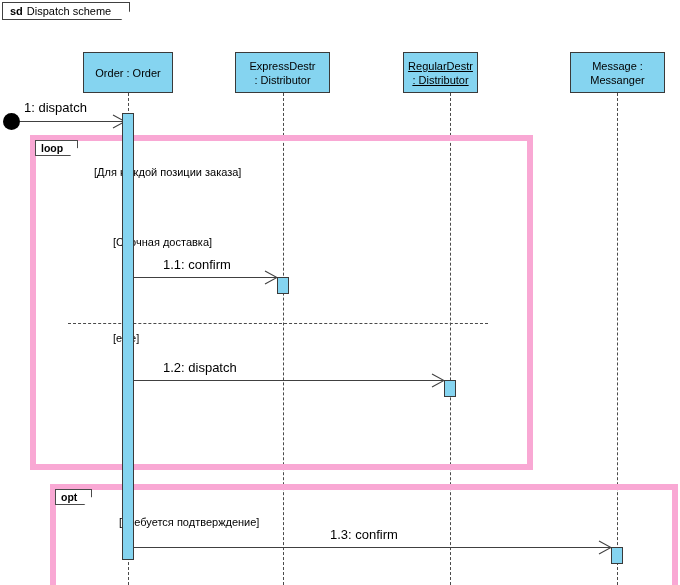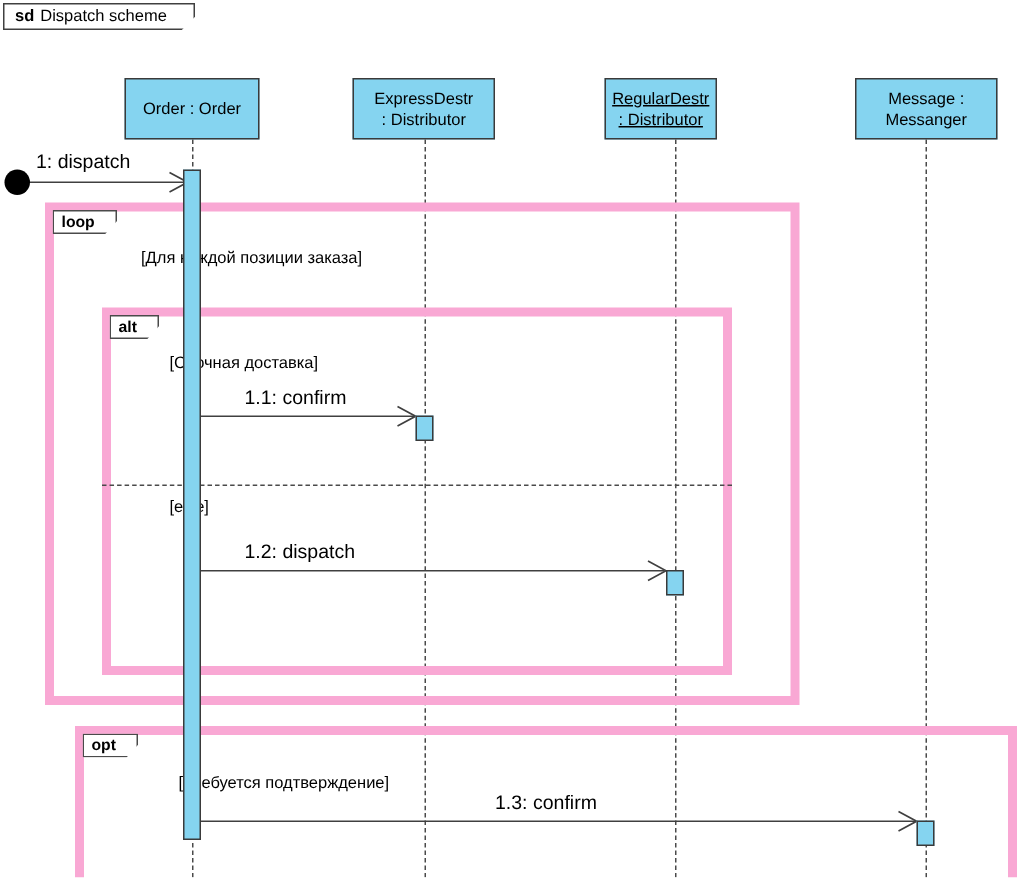--- a/index.html
+++ b/index.html
@@ -164,23 +164,20 @@
   <div class="lifeline-line" style="left:128px; top:93px; height:492px;"></div>
   <div class="lifeline-line" style="left:283px; top:93px; height:492px;"></div>
   <div class="lifeline-line" style="left:450px; top:93px; height:492px;"></div>
   <div class="lifeline-line" style="left:617px; top:93px; height:492px;"></div>
 
   <div class="fragment" style="left:30px; top:135px; width:503px; height:335px;">
     <div class="frag-tab">loop</div>
   </div>
   <div class="guard" style="left:94px; top:166px;">[Для каждой позиции заказа]</div>
 
-  <div class="fragment" style="left:68px; top:205px; width:420px; height:245px;">
-    <div class="frag-tab">alt</div>
-  </div>
   <div class="frag-divider" style="left:68px; top:323px; width:420px;"></div>
   <div class="guard" style="left:113px; top:236px;">[Срочная доставка]</div>
   <div class="guard" style="left:113px; top:332px;">[else]</div>
 
   <div class="fragment" style="left:50px; top:484px; width:628px; height:110px;">
     <div class="frag-tab">opt</div>
   </div>
   <div class="guard" style="left:119px; top:516px;">[Требуется подтверждение]</div>
 
   <div class="start-dot" style="left:3px; top:113px;"></div>

